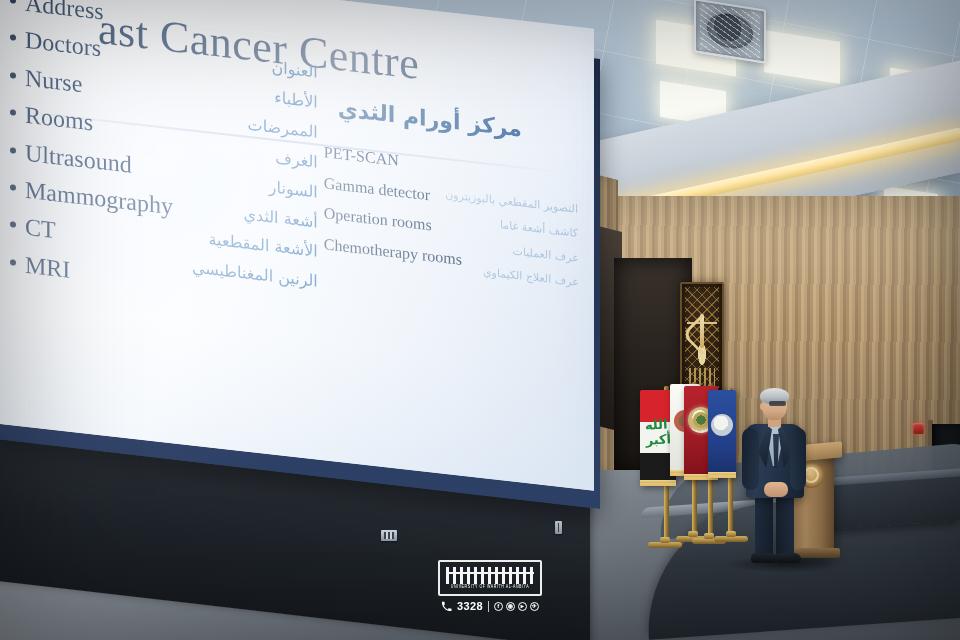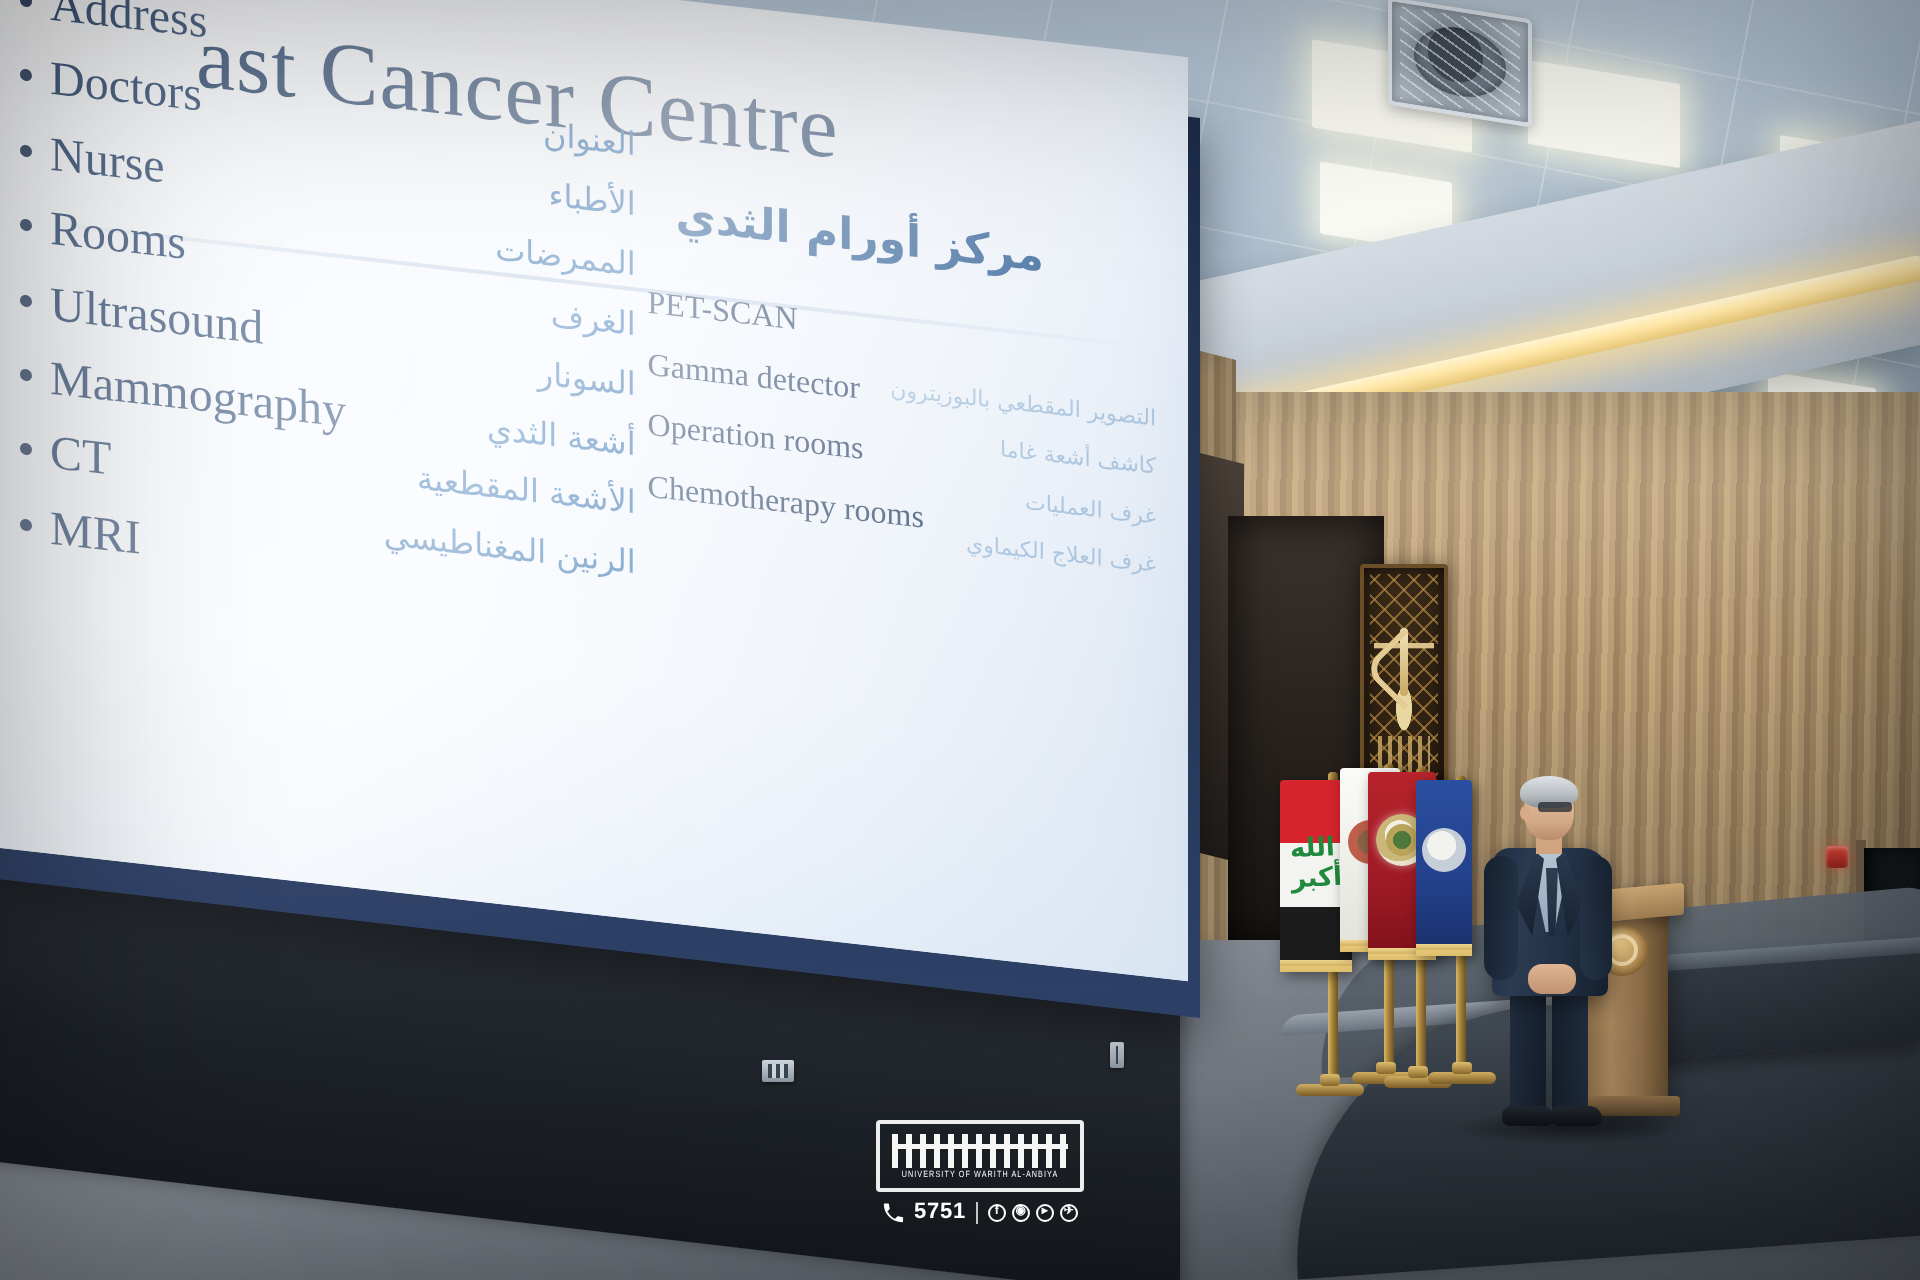--- a/index.html
+++ b/index.html
@@ -596,21 +596,21 @@
     <div class="wm-logo">
       <div class="wm-kufic"></div>
       <div class="wm-name">UNIVERSITY OF WARITH AL-ANBIYA</div>
     </div>
     <div class="wm-line2">
       <span class="wm-phone">
         <svg width="11" height="11" viewBox="0 0 24 24" fill="#ffffff">
           <path d="M6.6 10.8c1.7 3.4 4.2 5.9 7.6 7.6l2.5-2.5c.3-.3.8-.4 1.2-.3 1.3.4 2.7.7 4.1.7.6 0 1 .4 1 1V21c0 .6-.4 1-1 1C10.8 22 2 13.2 2 2.5c0-.6.4-1 1-1h3.7c.6 0 1 .4 1 1 0 1.4.2 2.8.7 4.1.1.4 0 .9-.3 1.2l-2.5 3z"></path>
         </svg>
       </span>
-      <span>5751</span>
+      <span>3328</span>
       <span class="wm-sep"></span>
       <span class="wm-socials">
         <span class="wm-soc">f</span>
         <span class="wm-soc">◉</span>
         <span class="wm-soc">▸</span>
         <span class="wm-soc">✈</span>
       </span>
     </div>
   </div>
 

